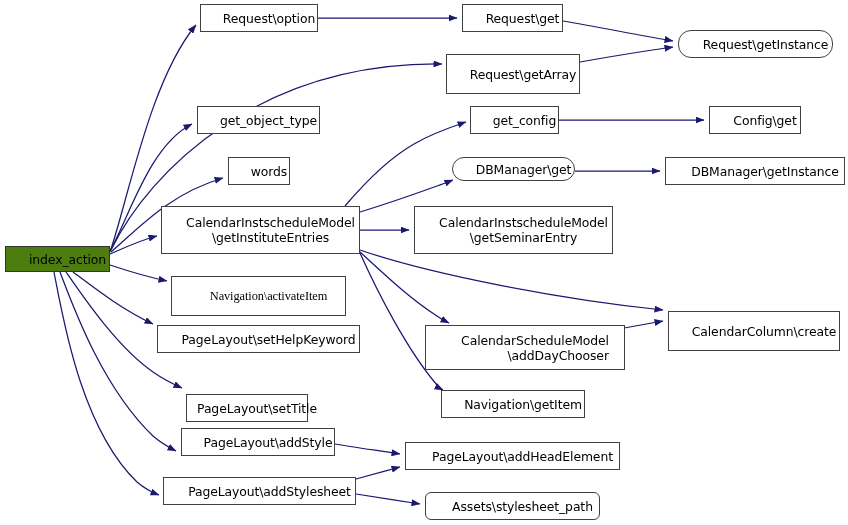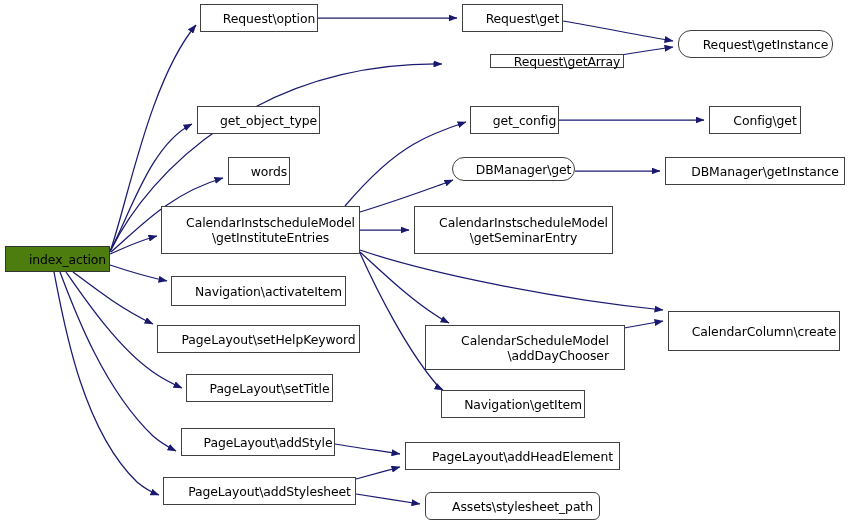--- a/index.html
+++ b/index.html
@@ -88,36 +88,36 @@
         <path d="M335,444 C352,447 381,451 400,454" fill="none" stroke="#191970" stroke-width="1.25" marker-end="url(#arrowhead)"></path>
         <path d="M356,479 C374,474 385,471 400,467" fill="none" stroke="#191970" stroke-width="1.25" marker-end="url(#arrowhead)"></path>
         <path d="M356,494 C374,497 400,501 420,504" fill="none" stroke="#191970" stroke-width="1.25" marker-end="url(#arrowhead)"></path>
       </g>
   </svg>
   <div id="nodes-group">
       <div class="gnode root" style="left: 5px; top: 246px; width: 105px; height: 26px;"><span class="nlabel">index_action</span></div>
       <div class="gnode" style="left: 200px; top: 4px; width: 118px; height: 28px;"><span class="nlabel">Request\option</span></div>
       <div class="gnode" style="left: 462px; top: 4px; width: 101px; height: 28px;"><span class="nlabel">Request\get</span></div>
       <div class="gnode" style="left: 678px; top: 30px; width: 155px; height: 28px; border-radius: 13px;"><span class="nlabel">Request\getInstance</span></div>
-      <div class="gnode" style="left: 446px; top: 54px; width: 134px; height: 14px; margin-left: 44px;"><span class="nlabel">Request\getArray</span></div>
+      <div class="gnode" style="left: 446px; top: 54px; width: 134px; height: 40px;"><span class="nlabel">Request\getArray</span></div>
       <div class="gnode" style="left: 197px; top: 106px; width: 123px; height: 28px;"><span class="nlabel">get_object_type</span></div>
       <div class="gnode" style="left: 470px; top: 106px; width: 89px; height: 28px;"><span class="nlabel">get_config</span></div>
       <div class="gnode" style="left: 709px; top: 106px; width: 92px; height: 28px;"><span class="nlabel">Config\get</span></div>
       <div class="gnode" style="left: 228px; top: 157px; width: 62px; height: 28px;"><span class="nlabel">words</span></div>
       <div class="gnode" style="left: 452px; top: 157px; width: 123px; height: 24px; border-radius: 14px;"><span class="nlabel">DBManager\get</span></div>
       <div class="gnode" style="left: 665px; top: 157px; width: 180px; height: 28px;"><span class="nlabel">DBManager\getInstance</span></div>
       <div class="gnode" style="left: 161px; top: 206px; width: 199px; height: 48px;"><span class="nlabel">CalendarInstscheduleModel
 \getInstituteEntries</span></div>
       <div class="gnode" style="left: 414px; top: 206px; width: 199px; height: 48px;"><span class="nlabel">CalendarInstscheduleModel
 \getSeminarEntry</span></div>
-      <div class="gnode" style="left: 171px; top: 276px; width: 175px; height: 30px;"><span class="nlabel">Navigation\activateItem</span></div>
+      <div class="gnode" style="left: 171px; top: 276px; width: 175px; height: 40px; font-family: Liberation Serif, serif;"><span class="nlabel">Navigation\activateItem</span></div>
       <div class="gnode" style="left: 668px; top: 311px; width: 172px; height: 40px;"><span class="nlabel">CalendarColumn\create</span></div>
       <div class="gnode" style="left: 157px; top: 325px; width: 203px; height: 28px;"><span class="nlabel">PageLayout\setHelpKeyword</span></div>
       <div class="gnode" style="left: 425px; top: 325px; width: 200px; height: 45px; text-align: right;"><span class="nlabel">CalendarScheduleModel
 \addDayChooser</span></div>
-      <div class="gnode" style="left: 186px; top: 374px; width: 147px; height: 28px;"><span class="nlabel">PageLayout\setTitle</span></div>
+      <div class="gnode" style="left: 186px; top: 394px; width: 122px; height: 28px;"><span class="nlabel">PageLayout\setTitle</span></div>
       <div class="gnode" style="left: 441px; top: 390px; width: 144px; height: 28px;"><span class="nlabel">Navigation\getItem</span></div>
       <div class="gnode" style="left: 181px; top: 428px; width: 154px; height: 28px;"><span class="nlabel">PageLayout\addStyle</span></div>
       <div class="gnode" style="left: 405px; top: 442px; width: 215px; height: 28px;"><span class="nlabel">PageLayout\addHeadElement</span></div>
       <div class="gnode" style="left: 163px; top: 477px; width: 193px; height: 28px;"><span class="nlabel">PageLayout\addStylesheet</span></div>
       <div class="gnode" style="left: 425px; top: 492px; width: 175px; height: 28px; border-radius: 6px;"><span class="nlabel">Assets\stylesheet_path</span></div>
     </div>
 </div>
 
 </body></html>

